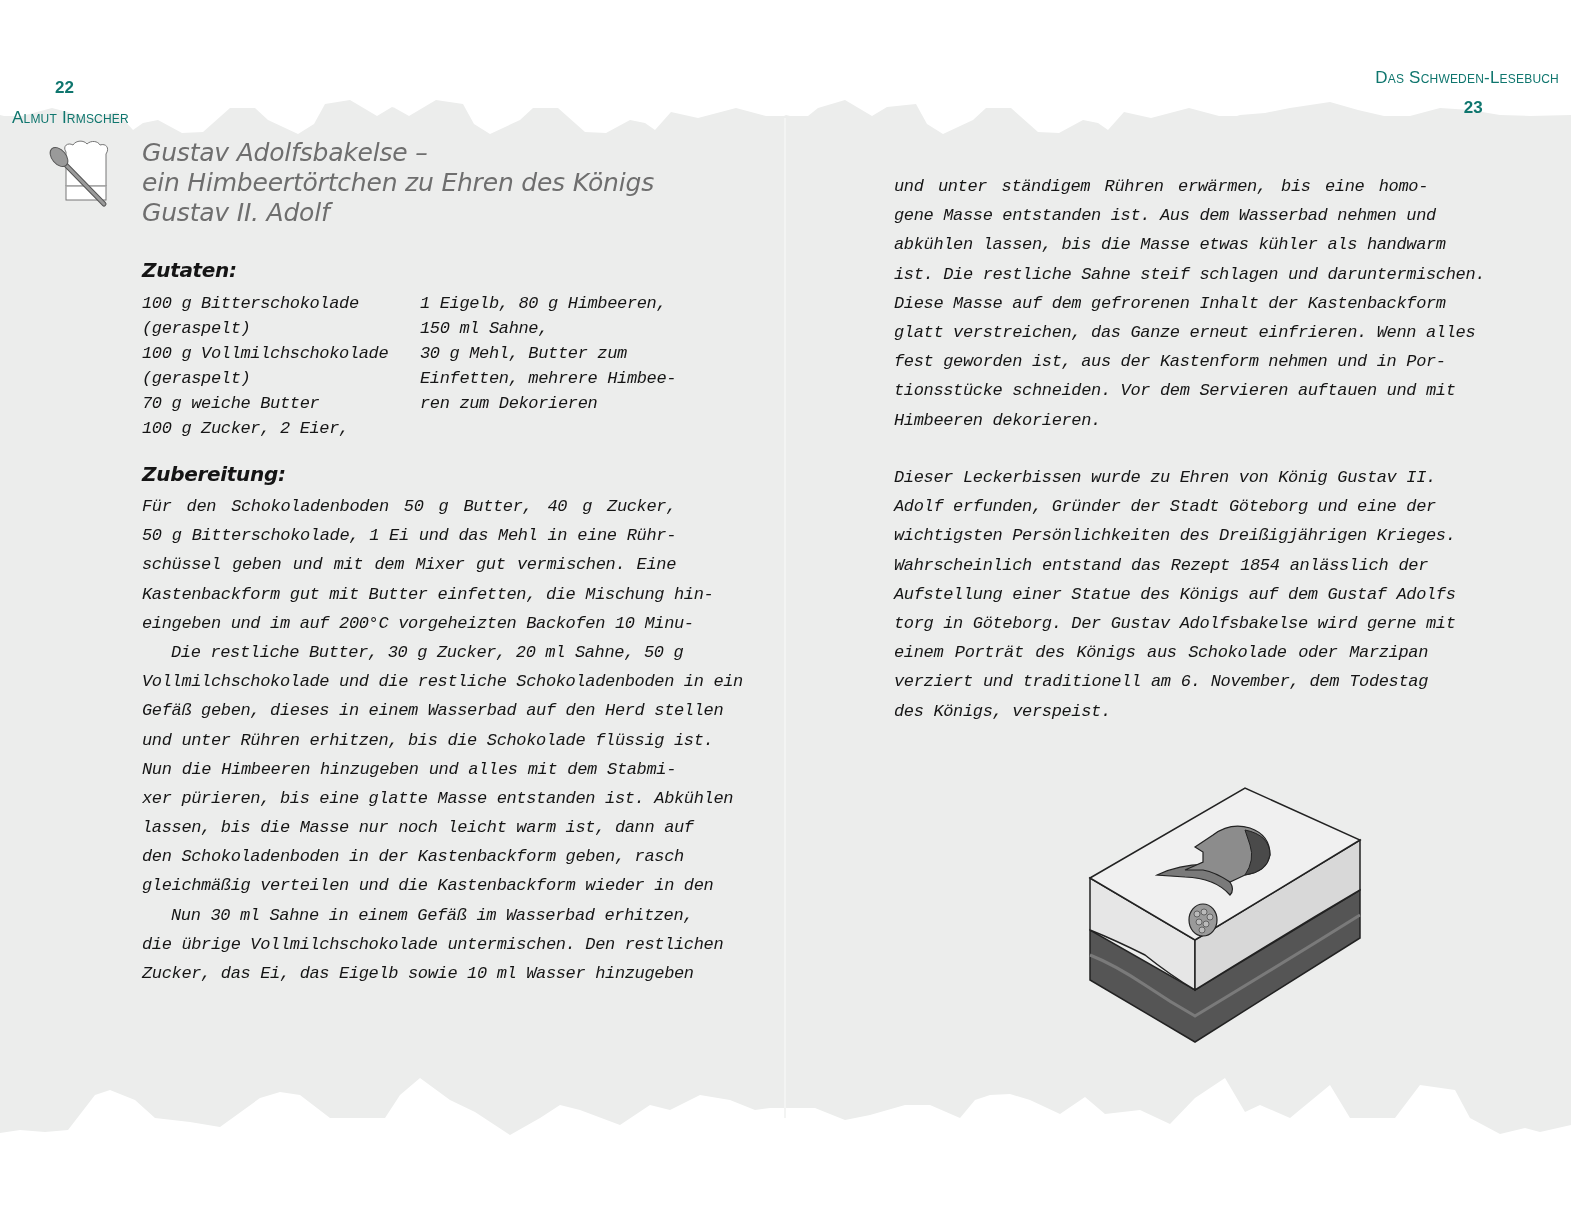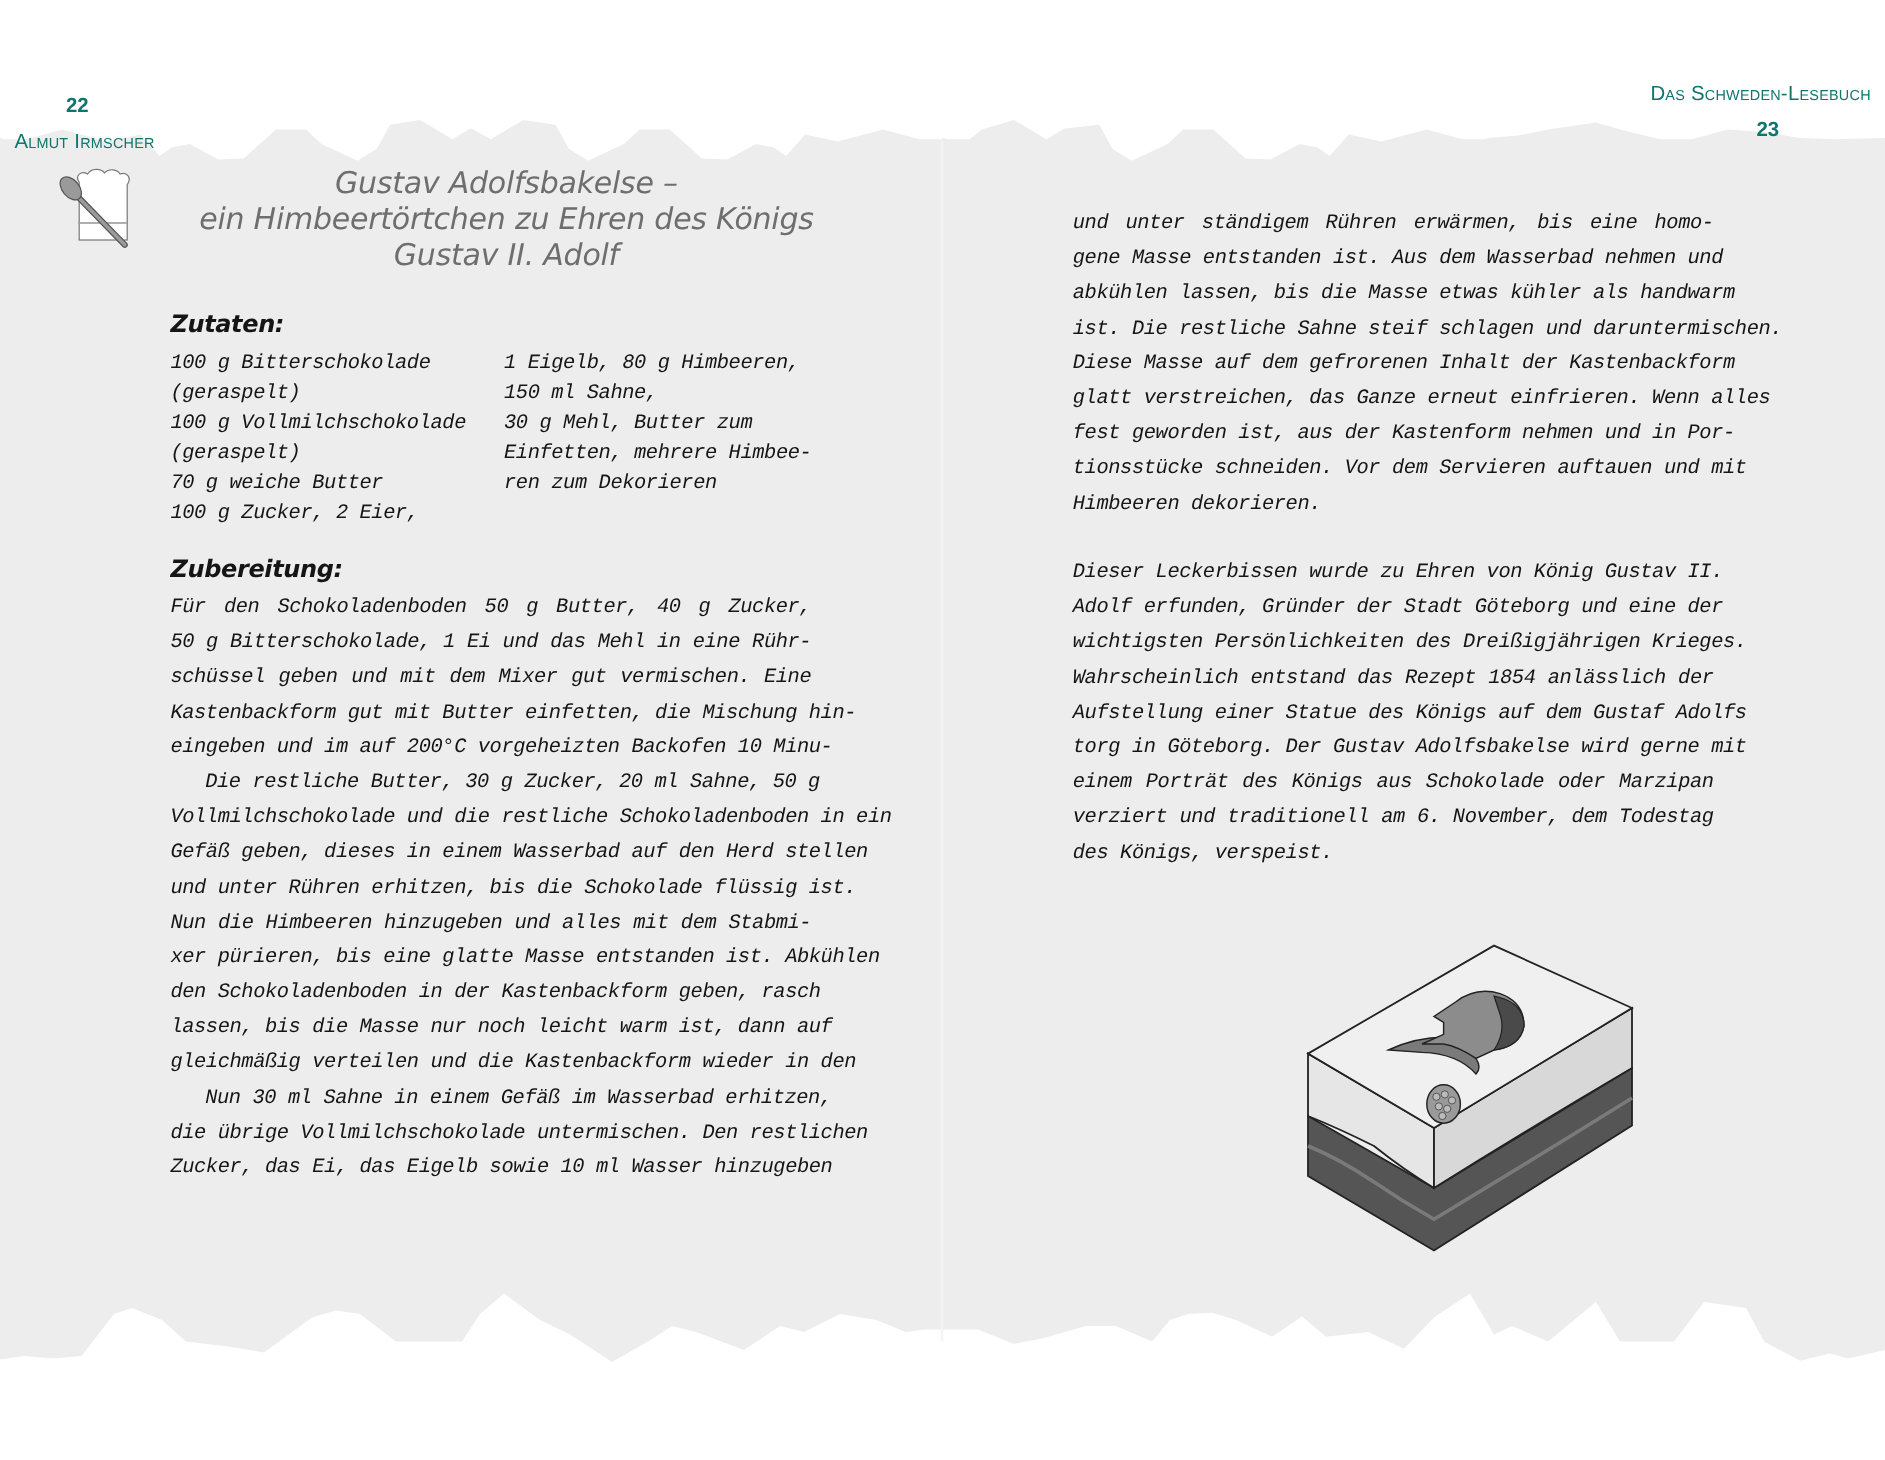--- a/index.html
+++ b/index.html
@@ -19,21 +19,21 @@
   .runhead-left { left:0; }
   .runhead-right { right:0; }
 
   
   .chef-icon { position:absolute; left:46px; top:140px; width:68px; height:70px; }
 
   
   .title { position:absolute; left:142px; top:138px; width:560px;
     font-family:"DejaVu Sans", sans-serif; font-size:25px; line-height:30px; color:#6e6e6e;
     font-style:italic; letter-spacing:-0.2px; }
-  .title div { white-space:nowrap;text-align:center; }
+  .title div { white-space:nowrap; }
 
   .hand { font-family:Liberation Mono, monospace; font-size:17px; line-height:29px; color:#151515;
     font-style:italic; letter-spacing:-0.35px; }
 
   .section-head { position:absolute; font-family:"DejaVu Sans", sans-serif; font-weight:bold;
     font-style:italic; font-size:20px; color:#151515; letter-spacing:-0.3px; }
 
   .ingredients { position:absolute; top:291px; left:142px; width:540px; display:flex; }
   .ingredients .col { line-height:25px; font-size:17px; }
   .ingredients .col1 { width:278px; }
@@ -123,22 +123,22 @@
   <span class="line">50 g Bitterschokolade, 1 Ei und das Mehl in eine Rühr-</span>
   <span class="line">schüssel geben und mit dem Mixer gut vermischen. Eine</span>
   <span class="line">Kastenbackform gut mit Butter einfetten, die Mischung hin-</span>
   <span class="line">eingeben und im auf 200°C vorgeheizten Backofen 10 Minu-</span>
   <span class="line indent">Die restliche Butter, 30 g Zucker, 20 ml Sahne, 50 g</span>
   <span class="line">Vollmilchschokolade und die restliche Schokoladenboden in ein</span>
   <span class="line">Gefäß geben, dieses in einem Wasserbad auf den Herd stellen</span>
   <span class="line">und unter Rühren erhitzen, bis die Schokolade flüssig ist.</span>
   <span class="line">Nun die Himbeeren hinzugeben und alles mit dem Stabmi-</span>
   <span class="line">xer pürieren, bis eine glatte Masse entstanden ist. Abkühlen</span>
+  <span class="line">lassen, bis die Masse nur noch leicht warm ist, dann auf</span>
   <span class="line">den Schokoladenboden in der Kastenbackform geben, rasch</span>
-  <span class="line">lassen, bis die Masse nur noch leicht warm ist, dann auf</span>
   <span class="line">gleichmäßig verteilen und die Kastenbackform wieder in den</span>
   <span class="line indent">Nun 30 ml Sahne in einem Gefäß im Wasserbad erhitzen,</span>
   <span class="line">die übrige Vollmilchschokolade untermischen. Den restlichen</span>
   <span class="line">Zucker, das Ei, das Eigelb sowie 10 ml Wasser hinzugeben</span>
 </div>
 
 <div class="rp rp1 hand">
   <span class="line">und unter ständigem Rühren erwärmen, bis eine homo-</span>
   <span class="line">gene Masse entstanden ist. Aus dem Wasserbad nehmen und</span>
   <span class="line">abkühlen lassen, bis die Masse etwas kühler als handwarm</span>

